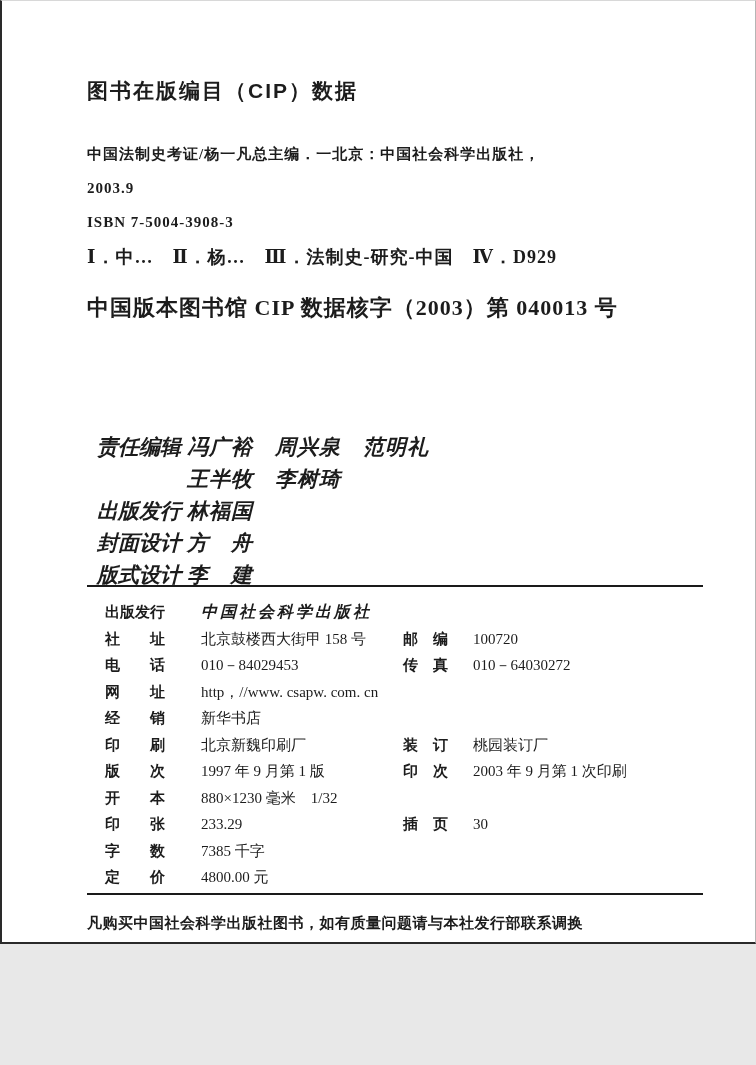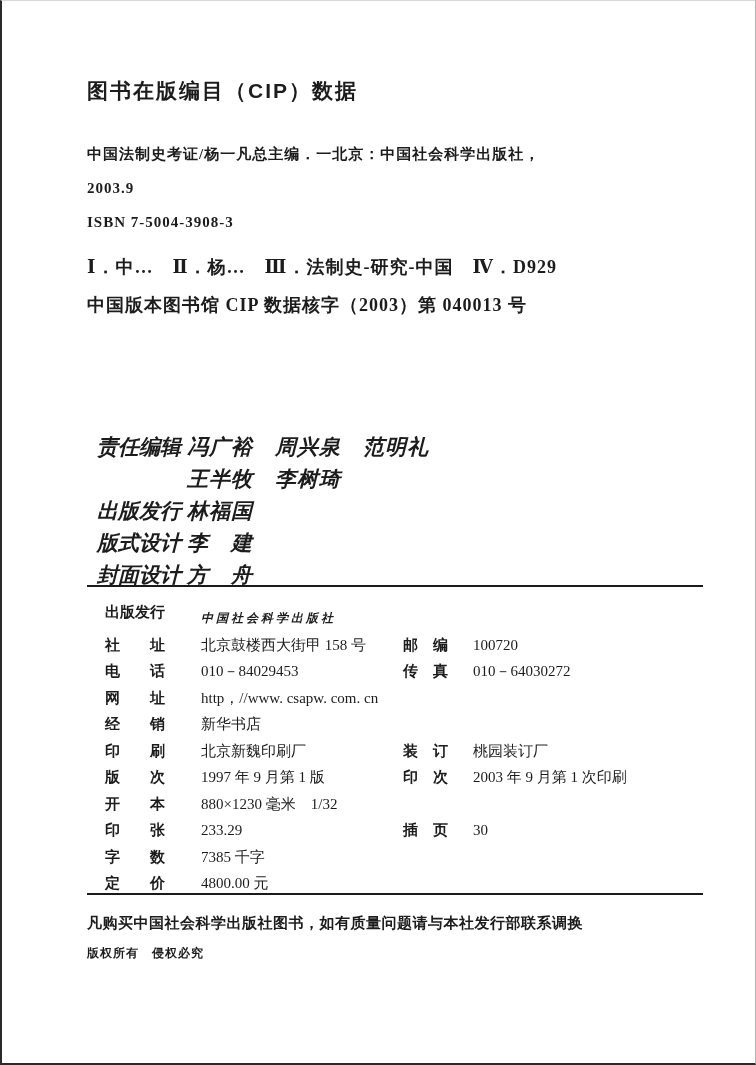--- a/index.html
+++ b/index.html
@@ -1,18 +1,18 @@
 <!DOCTYPE html>
 <html><head>
 <meta charset="utf-8">
 <style>
   html,body { margin:0; padding:0; background:#e8e8e8; }
   .page {
     position:relative;
-    width:756px; height:1065px;
+    width:756px; height:944px;
     margin:0 auto;
     background:#ffffff;
     box-sizing:border-box;
     border-left:2px solid #2a2a2a;
     border-bottom:2px solid #2a2a2a;
     border-right:1px solid #b5b5b5;
     border-top:1px solid #d8d8d8;
     color:#1c1c1c;
     font-family:"Liberation Serif","DejaVu Serif",serif;
     overflow:hidden;
@@ -21,26 +21,26 @@
     position:absolute; left:85px; top:76px;
     font-family:"Liberation Sans","DejaVu Sans",sans-serif;
     font-weight:bold; font-size:21px; letter-spacing:2px;
   }
   .cip-entry {
     position:absolute; left:85px; top:136px;
     font-size:15px; font-weight:600; line-height:34px; letter-spacing:1px;
     white-space:nowrap;
   }
   .classification {
-    position:absolute; left:85px; top:254px;
+    position:absolute; left:85px; top:244px;
     font-size:18px; font-weight:600; letter-spacing:1px; white-space:nowrap;text-align:right;
   }
   .registration {
     position:absolute; left:85px; top:292px;
-    font-size:18px; font-weight:600; letter-spacing:1px; white-space:nowrap;
+    font-size:22px; font-weight:600; letter-spacing:1px; white-space:nowrap;
   }
   .credits {
     position:absolute; left:95px; top:430px;
     font-size:21px; font-style:italic; font-weight:600;
     line-height:32px;
   }
   .credit-row { display:grid; grid-template-columns:90px auto; }
   .credit-row .c-val { letter-spacing:1px; }
   .rule { position:absolute; left:85px; width:616px; height:2px; background:#1a1a1a; }
   .rule-top { top:584px; }
@@ -49,21 +49,21 @@
     position:absolute; left:103px; top:598px;
     font-size:15px; line-height:26.5px; white-space:nowrap;
   }
   .pub-row { display:grid; grid-template-columns:96px 202px 70px auto; }
   .pub-lbl, .pub-rlbl {
     font-family:"Liberation Sans","DejaVu Sans",sans-serif;
     font-weight:bold;
   }
   .pub-val, .pub-rval { font-weight:500; }
   .pub-val.script {
-    font-style:italic; font-weight:bold; font-size:12px; letter-spacing:3px;margin-top:6px;
+    font-style:italic; font-weight:bold; font-size:16px; letter-spacing:3px;
   }
   .footer {
     position:absolute; left:85px; top:906px;
     font-family:"Liberation Sans","DejaVu Sans",sans-serif;
     font-size:15px; line-height:31px;
   }
   .footer .notice { font-weight:600; letter-spacing:0.5px; }
   .footer .copyright { font-weight:bold; font-size:12px; letter-spacing:1px; }
 </style>
 </head>
@@ -90,26 +90,26 @@
     </div>
     <div class="credit-row">
       <span class="c-lbl"></span>
       <span class="c-val">王半牧　李树琦</span>
     </div>
     <div class="credit-row">
       <span class="c-lbl">出版发行</span>
       <span class="c-val">林福国</span>
     </div>
     <div class="credit-row">
+      <span class="c-lbl">封面设计</span>
+      <span class="c-val">方　舟</span>
+    </div>
+    <div class="credit-row">
       <span class="c-lbl">版式设计</span>
       <span class="c-val">李　建</span>
-    </div>
-    <div class="credit-row">
-      <span class="c-lbl">封面设计</span>
-      <span class="c-val">方　舟</span>
     </div>
   </div>
 
   <div class="rule rule-top"></div>
 
   <div class="publishing">
     <div class="pub-row">
       <span class="pub-lbl">出版发行</span>
       <span class="pub-val script">中国社会科学出版社</span>
       <span class="pub-rlbl"></span>

